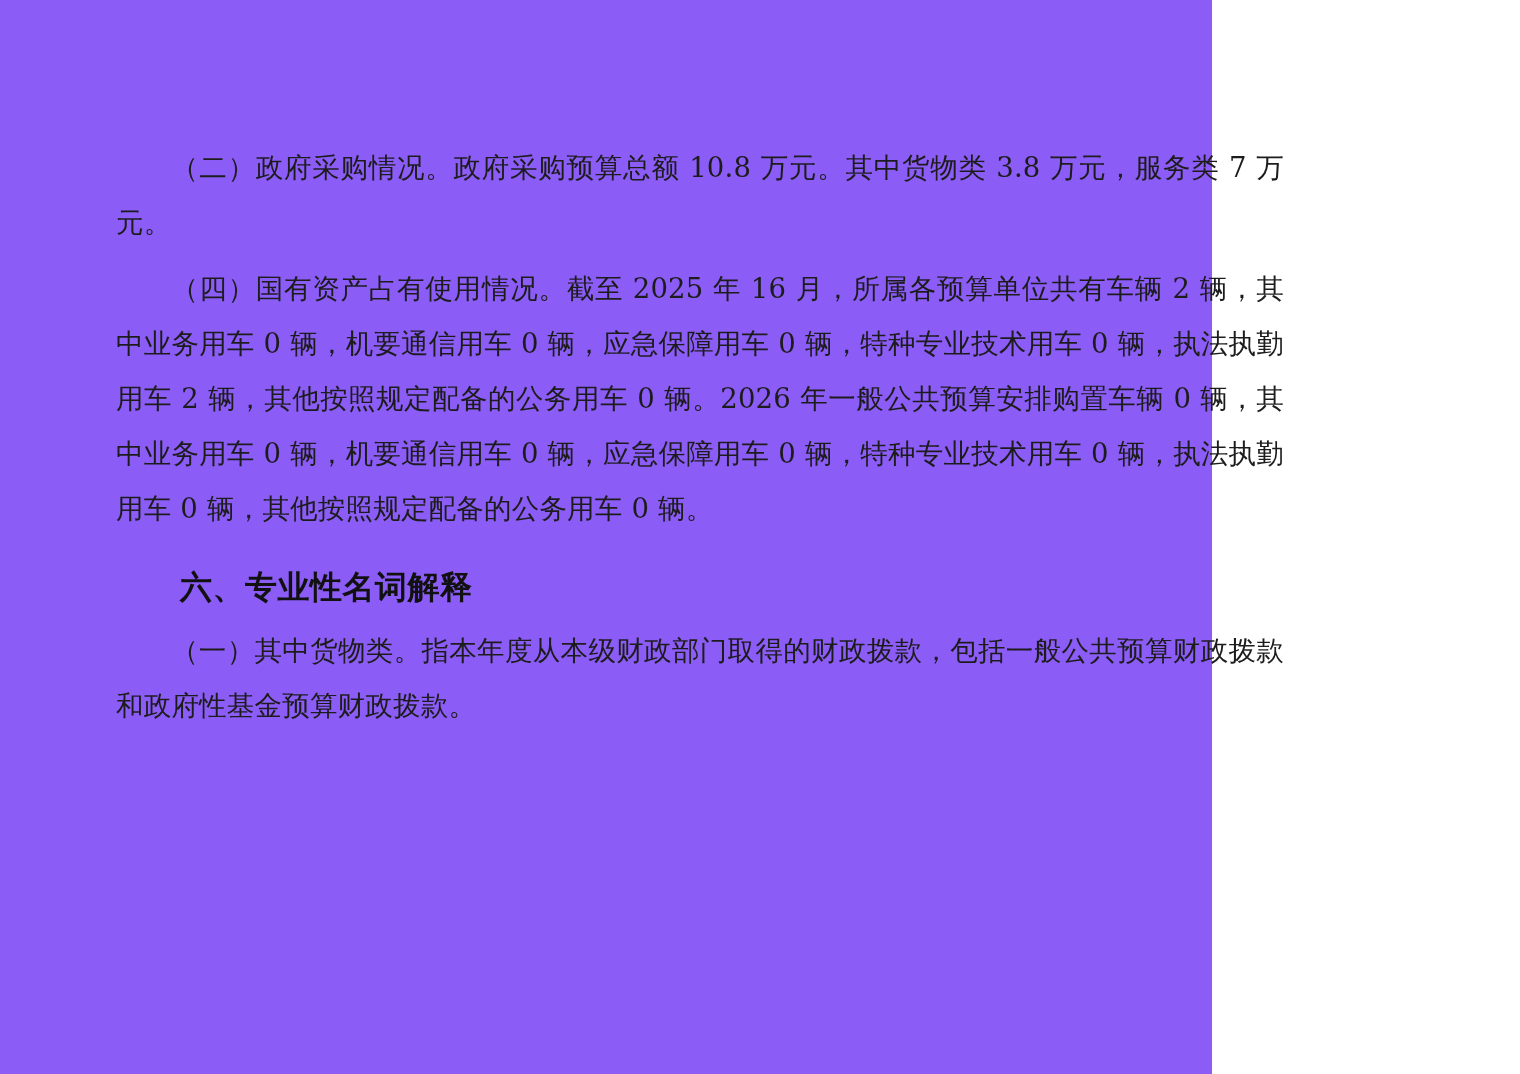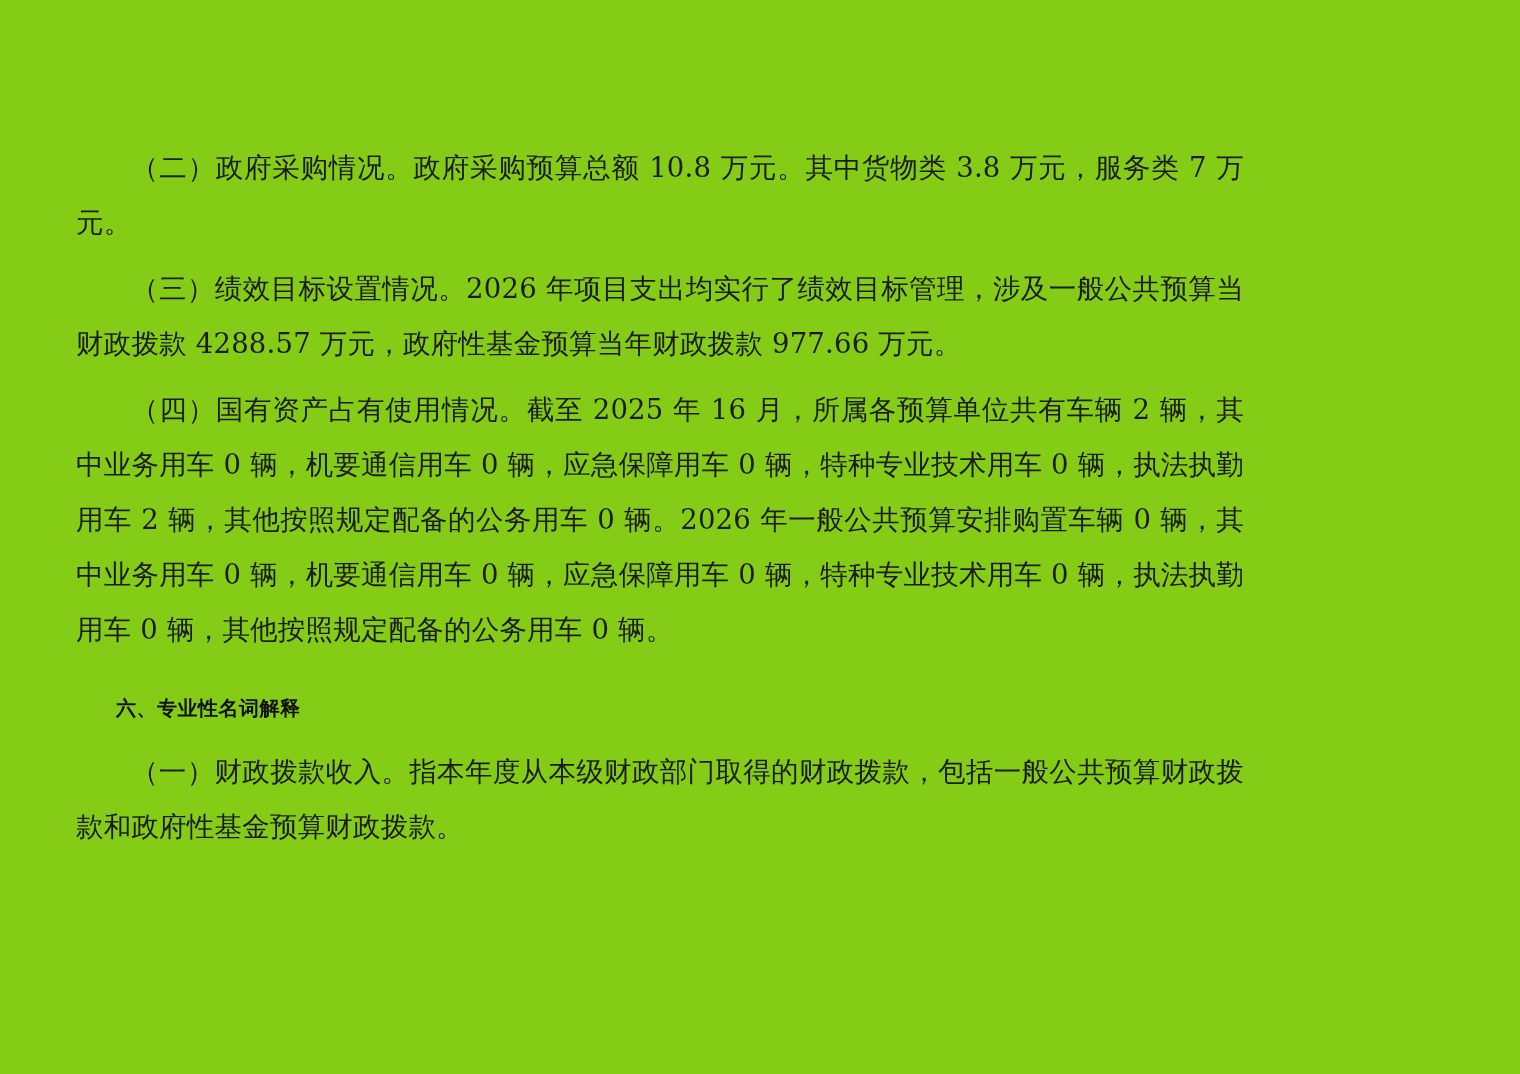--- a/index.html
+++ b/index.html
@@ -9,63 +9,62 @@
   }
   body {
     width: 1520px;
     height: 1074px;
     font-family: "DejaVu Serif", "Liberation Serif", serif;
     color: #1a1a1a;
     overflow: hidden;
   }
   .page {
     position: relative;
-    width: 1520px;
+    width: 1212px;
     height: 1074px;
-    background: #84cc16;
+    background: #8b5cf6;
     box-sizing: border-box;
-    padding: 140px 176px 0 76px;
+    padding: 140px 176px 0 116px;
   }
   .doc-body {
     width: 1168px;
   }
   p.para {
     margin: 0 0 11px 0;
     font-size: 27.5px;
     line-height: 55px;
     text-align: justify;
     text-justify: inter-ideograph;
     letter-spacing: 0.2px;
     text-indent: 2em;
     font-family: "DejaVu Serif", "Liberation Serif", serif;
     font-weight: 400;
     color: #1c1c1c;
   }
   h2.section-head {
     margin: 24px 0 8px 0;
-    font-size: 20px;
+    font-size: 32px;
     line-height: 55px;
     text-indent: 2em;
     font-weight: bold;
     font-family: "DejaVu Sans", "Liberation Sans", sans-serif;
     color: #111111;
     letter-spacing: 0.5px;
   }
 </style>
 </head>
 <body>
 
 <div class="page">
   <div class="doc-body">
 
     <p class="para">（二）政府采购情况。政府采购预算总额 10.8 万元。其中货物类 3.8 万元，服务类 7 万元。</p>
 
-    <p class="para">（三）绩效目标设置情况。2026 年项目支出均实行了绩效目标管理，涉及一般公共预算当财政拨款 4288.57 万元，政府性基金预算当年财政拨款 977.66 万元。</p>
 
     <p class="para">（四）国有资产占有使用情况。截至 2025 年 16 月，所属各预算单位共有车辆 2 辆，其中业务用车 0 辆，机要通信用车 0 辆，应急保障用车 0 辆，特种专业技术用车 0 辆，执法执勤用车 2 辆，其他按照规定配备的公务用车 0 辆。2026 年一般公共预算安排购置车辆 0 辆，其中业务用车 0 辆，机要通信用车 0 辆，应急保障用车 0 辆，特种专业技术用车 0 辆，执法执勤用车 0 辆，其他按照规定配备的公务用车 0 辆。</p>
 
     <h2 class="section-head">六、专业性名词解释</h2>
 
-    <p class="para">（一）财政拨款收入。指本年度从本级财政部门取得的财政拨款，包括一般公共预算财政拨款和政府性基金预算财政拨款。</p>
+    <p class="para">（一）其中货物类。指本年度从本级财政部门取得的财政拨款，包括一般公共预算财政拨款和政府性基金预算财政拨款。</p>
 
 
   </div>
 </div>
 
 </body></html>

